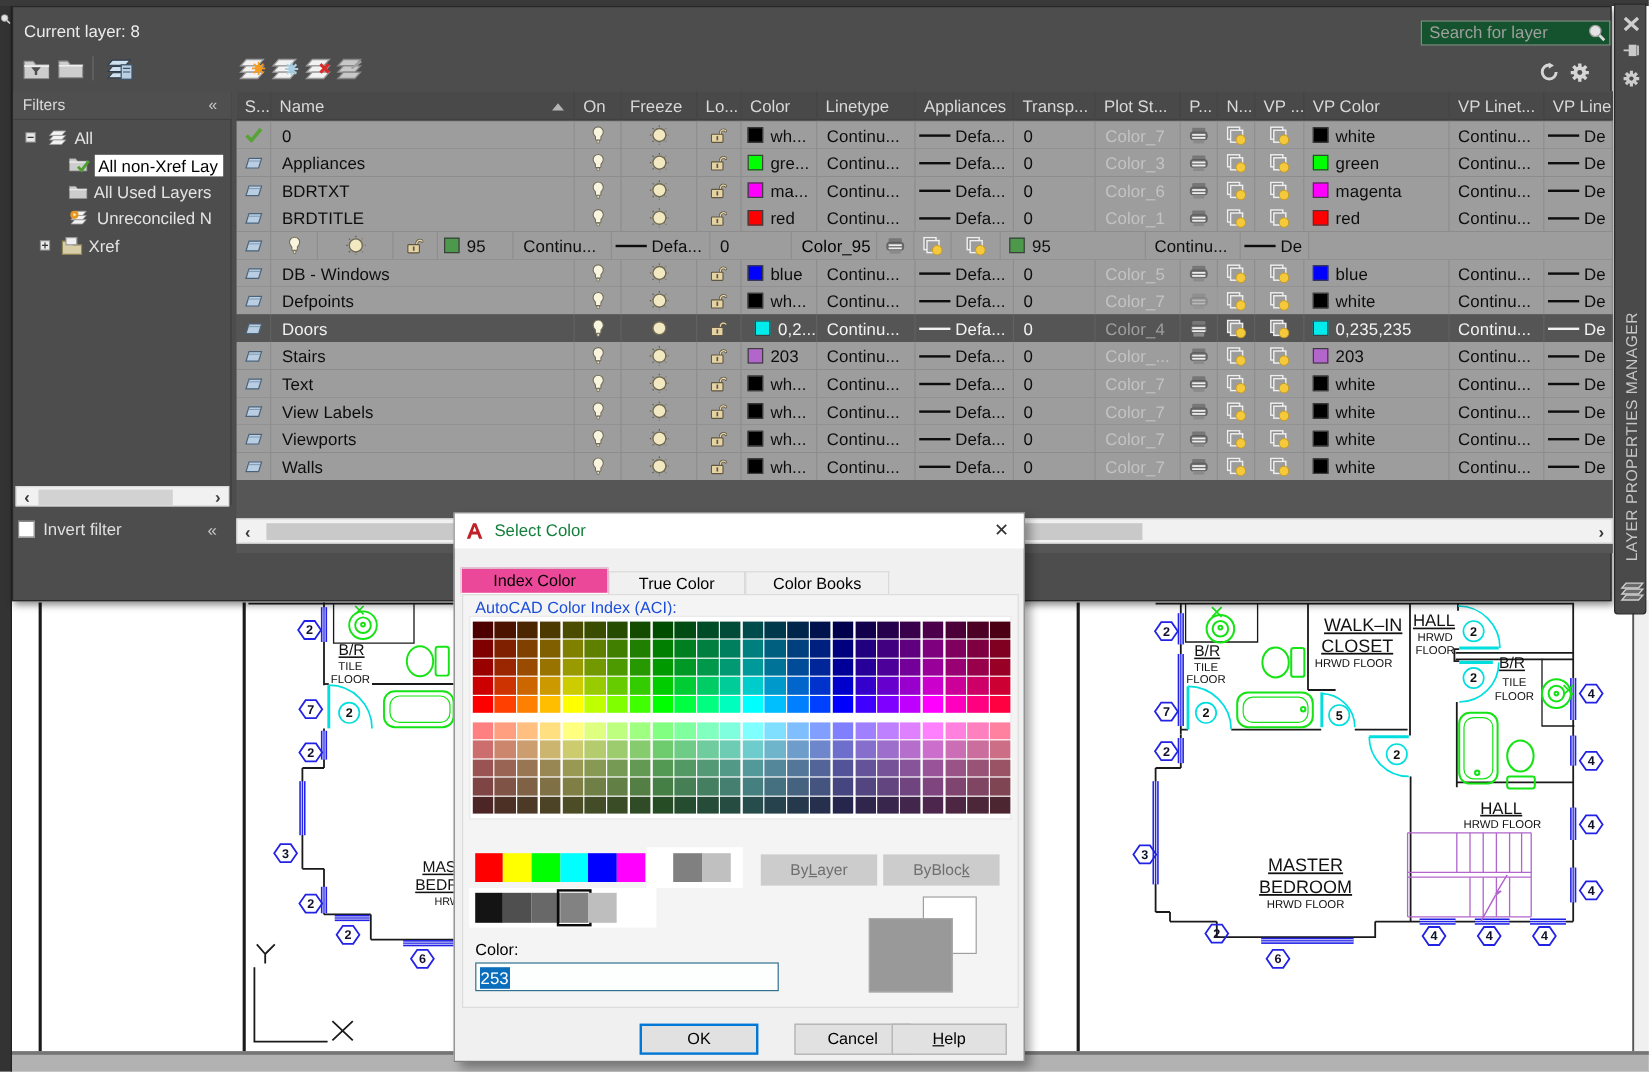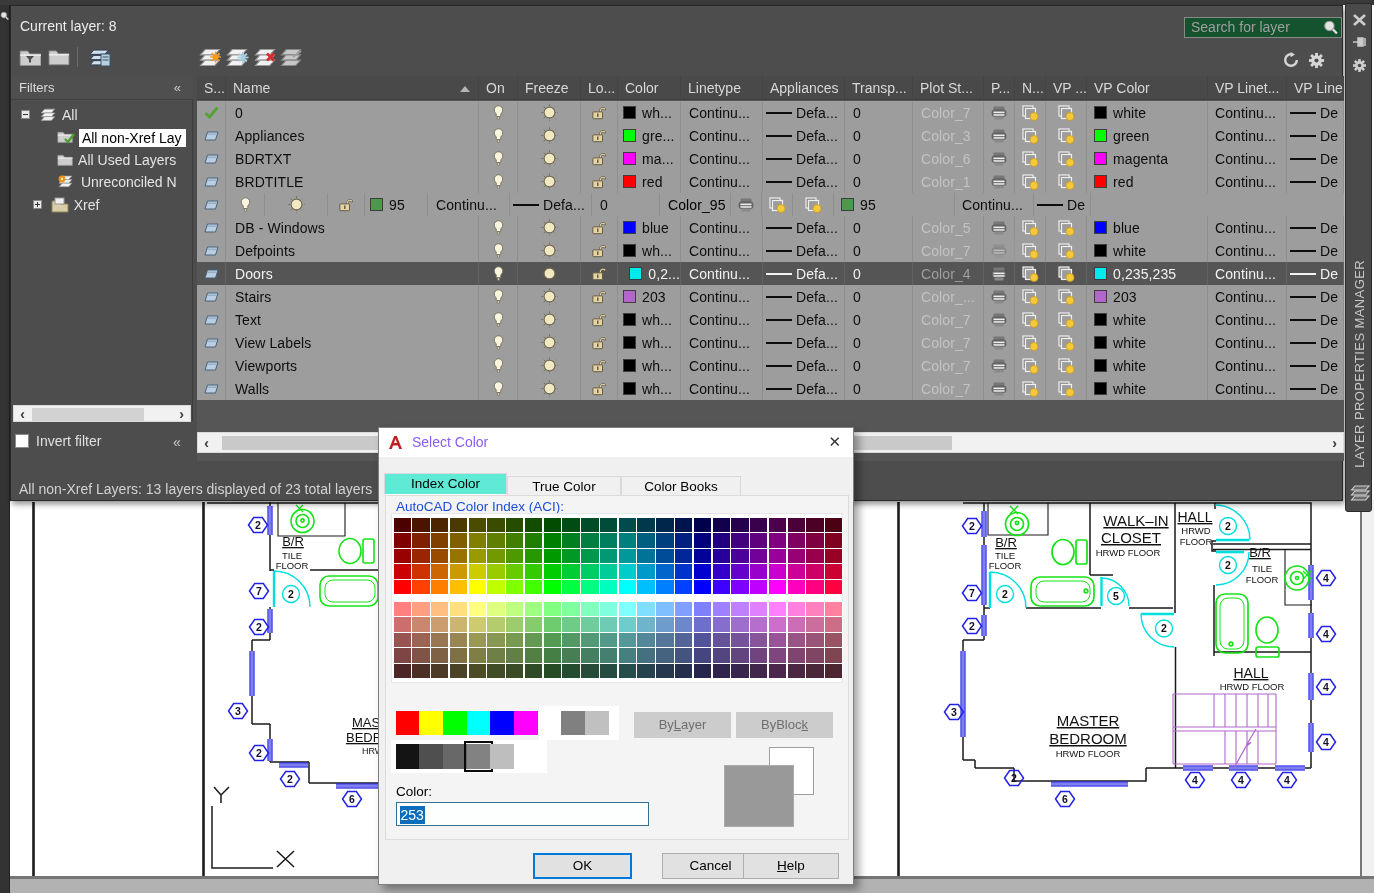--- a/index.html
+++ b/index.html
@@ -48,25 +48,25 @@
 .tbico{position:absolute;top:42px}
 
 #sidebar{position:absolute;left:1345px;top:3px;width:27px;height:509px;background:#4a4a4a;
  border:1px solid #2a2a2a;border-radius:0 0 3px 3px}
 #vtext{position:absolute;left:6px;top:256px;width:16px;color:#c7c7c7;font-size:13px;letter-spacing:.4px;
  writing-mode:vertical-rl;transform:rotate(180deg);white-space:nowrap}
 
 #dlg{position:absolute;left:378px;top:427px;width:476px;height:458px;background:#f0f0f0;
  border:1px solid #7f7f7f;box-shadow:5px 5px 8px rgba(0,0,0,.35);font-size:13px;color:#000}
 #dlgtitle{position:absolute;left:0;top:0;width:474px;height:29px;background:#fff}
-#dlgtitle .t{position:absolute;left:33px;top:6px;font-size:14px;color:#8b5cf6}
+#dlgtitle .t{position:absolute;left:33px;top:6px;font-size:14px;color:#15803d}
 #dlgtitle .x{position:absolute;right:12px;top:5px;font-size:15px;color:#333}
 .tab{position:absolute;height:19px;line-height:19px;text-align:center;font-size:13.5px;
  background:#f0f0f0;border:1px solid #d9d9d9;border-bottom:none}
-.tab.active{background:#5eead4;height:22px;z-index:3;border-bottom:1px solid #fff}
+.tab.active{background:#ec4899;height:22px;z-index:3;border-bottom:1px solid #fff}
 #tabpage{position:absolute;left:6px;top:67px;width:464px;height:345px;background:#f4f4f4;border:1px solid #dcdcdc;z-index:2}
 #acilabel{position:absolute;left:10px;top:3px;font-size:13.5px;color:#1d4ed8}
 .gridblk{position:absolute;left:7.5px;width:449px;display:grid;grid-template-columns:repeat(24,1fr);
  grid-auto-rows:14.1px;gap:1.4px;background:#fff}
 .gridblk i{display:block}
 #swr1{position:absolute;left:9.5px;top:215px;display:flex}
 #swr1 i{width:23.7px;height:24px}
 #swr2{position:absolute;left:9.5px;top:248px;display:flex}
 #swr2 i{width:23.7px;height:25px}
 #swr2 i.selsw{outline:2.5px solid #0a0a0a;outline-offset:1px}
@@ -504,21 +504,20 @@
           </svg>
       Xref
     </div>
     <div class="hsb" style="left:2px;top:329px;width:178px;height:17px">
       <div class="ar" style="left:0">‹</div>
       <div class="thumb" style="left:18px;width:112px"></div>
       <div class="ar" style="right:0">›</div>
     </div>
   </div>
   <div id="invert"><span class="box"></span>Invert filter<span class="chev">«</span></div>
-  <div id="status">All non-Xref Layers: 13 layers displayed of 23 total layers</div>
 
   <div id="tbl">
     <div id="thead">
           <div class="hc" style="width:29px">S...</div>
           <div class="hc" style="width:253px">Name<span class="sorttri"></span></div>
           <div class="hc" style="width:39px">On</div>
           <div class="hc" style="width:63px">Freeze</div>
           <div class="hc" style="width:37px">Lo...</div>
           <div class="hc" style="width:63px">Color</div>
           <div class="hc" style="width:82px">Linetype</div>

